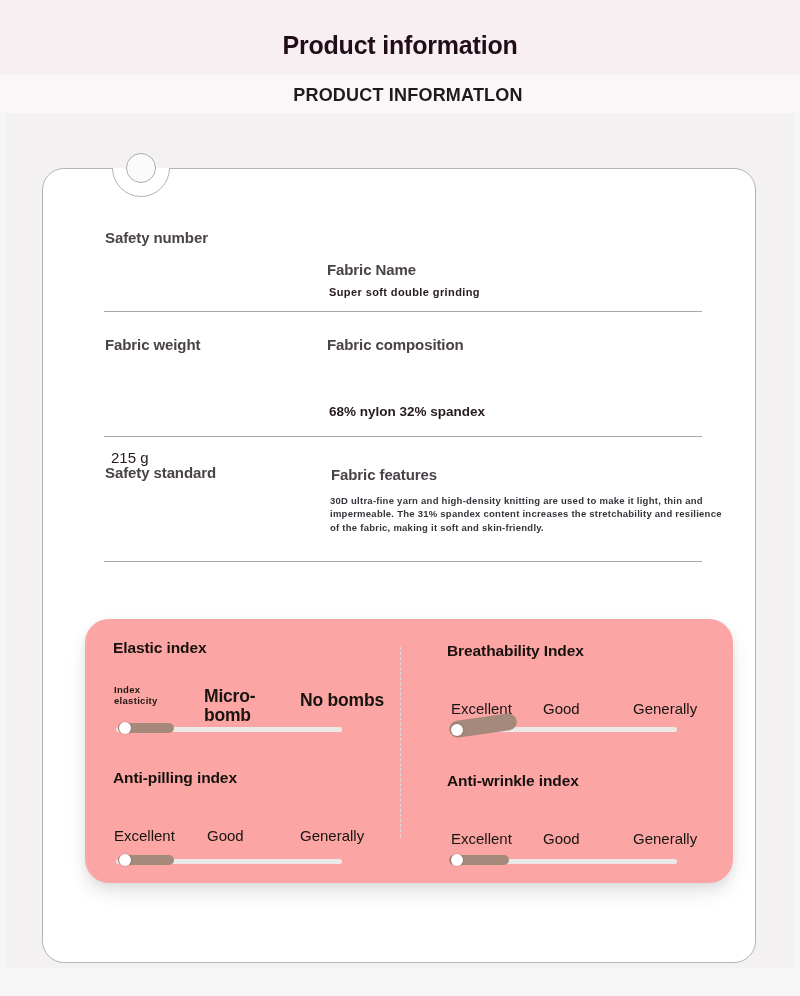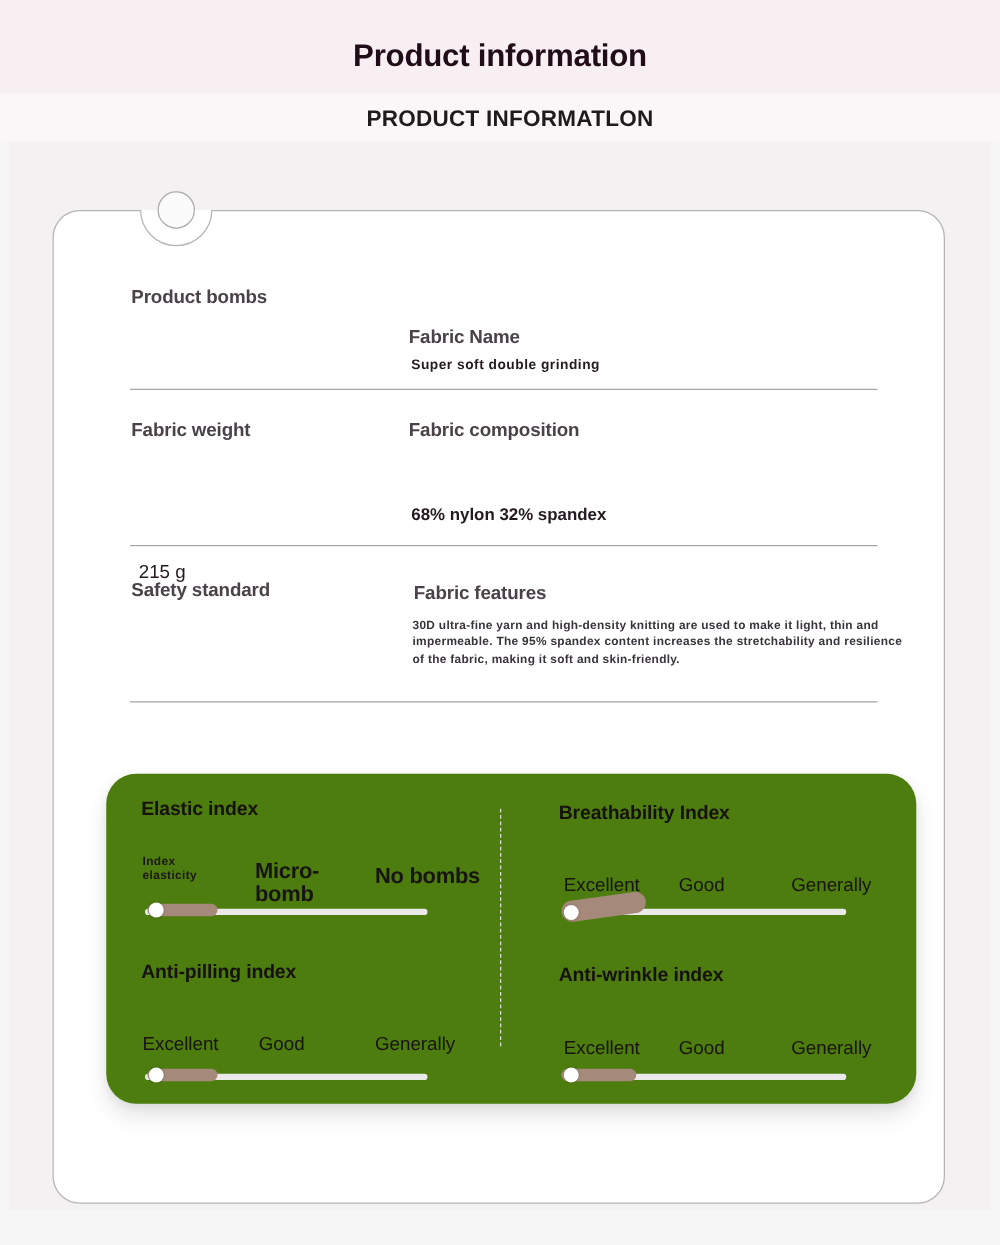--- a/index.html
+++ b/index.html
@@ -47,21 +47,21 @@
   .val-weight   { position:absolute; left:68px; top:237px; font-size:15px; font-weight:400; color:#241a20;margin-top:43px; }
   .val-composition { position:absolute; left:286px; top:235px; font-size:13.5px; font-weight:700; color:#241a20; }
   .val-standard { position:absolute; left:62px; top:354px; font-size:20px; font-weight:400; color:#2e292c; font-family:"DejaVu Sans",sans-serif; }
   .val-features {
     position:absolute; left:287px; top:325px; width:404px;
     font-size:9.5px; font-weight:700; color:#39333b; line-height:13.4px; letter-spacing:0.25px;
   }
 
   .index-panel {
     position:absolute; left:42px; top:450px; width:648px; height:264px;
-    background:#4d7c0f; border-radius:24px;
+    background:#fca5a5; border-radius:24px;
     box-shadow:0 10px 18px rgba(0,0,0,0.10), 0 2px 8px rgba(0,0,0,0.06);
   }
   .dashed-sep {
     position:absolute; left:315px; top:28px; height:190px; width:0;
     border-left:1px dashed #dcdada;
   }
   .idx-title { position:absolute; font-size:15.5px; font-weight:700; color:#17110d; letter-spacing:-0.1px; }
   .idx-label { position:absolute; font-size:15px; font-weight:400; color:#181410; }
   .idx-label-big { position:absolute; font-size:17.5px; font-weight:700; color:#181410; line-height:19px; letter-spacing:-0.2px; }
   .idx-label-small { position:absolute; font-size:9.5px; font-weight:700; color:#1c1713; line-height:10.5px; letter-spacing:0.3px; }
@@ -84,34 +84,34 @@
 <div class="page-title">Product information</div>
 <div class="page-subtitle">PRODUCT INFORMATLON</div>
 
 <div class="card">
 
   <div class="notch-clip">
     <div class="notch-circle"></div>
   </div>
   <div class="ring"></div>
 
-  <div class="spec-label" style="left:62px; top:60px;">Product bombs</div>
+  <div class="spec-label" style="left:62px; top:60px;">Safety number</div>
   <div class="spec-label" style="left:284px; top:60px;margin-top:32px;">Fabric Name</div>
   <div class="val-fabricname">Super soft double grinding</div>
   <div class="spec-divider" style="top:142px;"></div>
 
   <div class="spec-label" style="left:62px; top:167px;">Fabric weight</div>
   <div class="spec-label" style="left:284px; top:167px;">Fabric composition</div>
   <div class="val-weight">215 g</div>
   <div class="val-composition">68% nylon 32% spandex</div>
   <div class="spec-divider" style="top:267px;"></div>
 
   <div class="spec-label" style="left:62px; top:295px;">Safety standard</div>
   <div class="spec-label" style="left:288px; top:297px;">Fabric features</div>
-  <div class="val-features">30D ultra-fine yarn and high-density knitting are used to make it light, thin and impermeable. The 95% spandex content increases the stretchability and resilience of the fabric, making it soft and skin-friendly.</div>
+  <div class="val-features">30D ultra-fine yarn and high-density knitting are used to make it light, thin and impermeable. The 31% spandex content increases the stretchability and resilience of the fabric, making it soft and skin-friendly.</div>
   <div class="spec-divider" style="top:392px;"></div>
 
   <div class="index-panel">
     <div class="dashed-sep"></div>
 
     <div class="idx-title" style="left:28px; top:20px;">Elastic index</div>
     <div class="idx-label-small" style="left:29px; top:66px; width:64px;">Index elasticity</div>
     <div class="idx-label-big" style="left:119px; top:68px; width:88px;">Micro-bomb</div>
     <div class="idx-label-big" style="left:215px; top:72px; white-space:nowrap;">No bombs</div>
     <div class="track" style="left:31px; top:108px;"></div>

